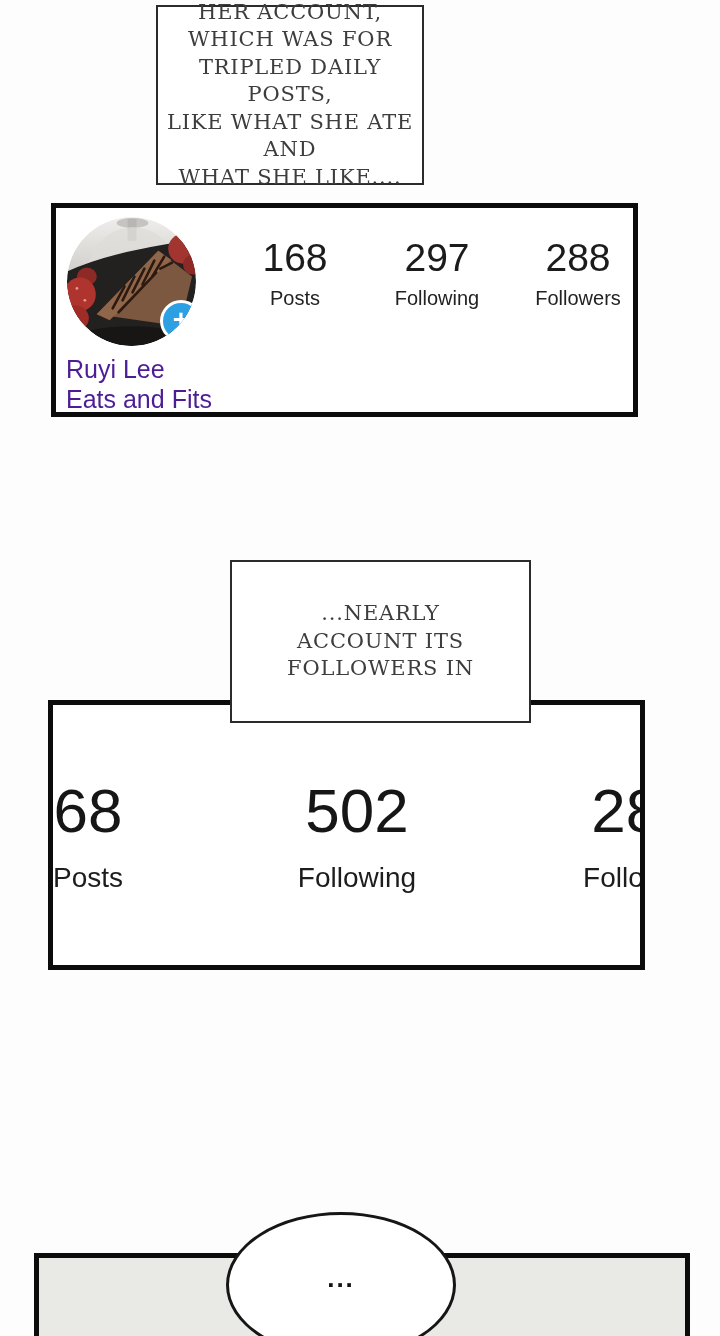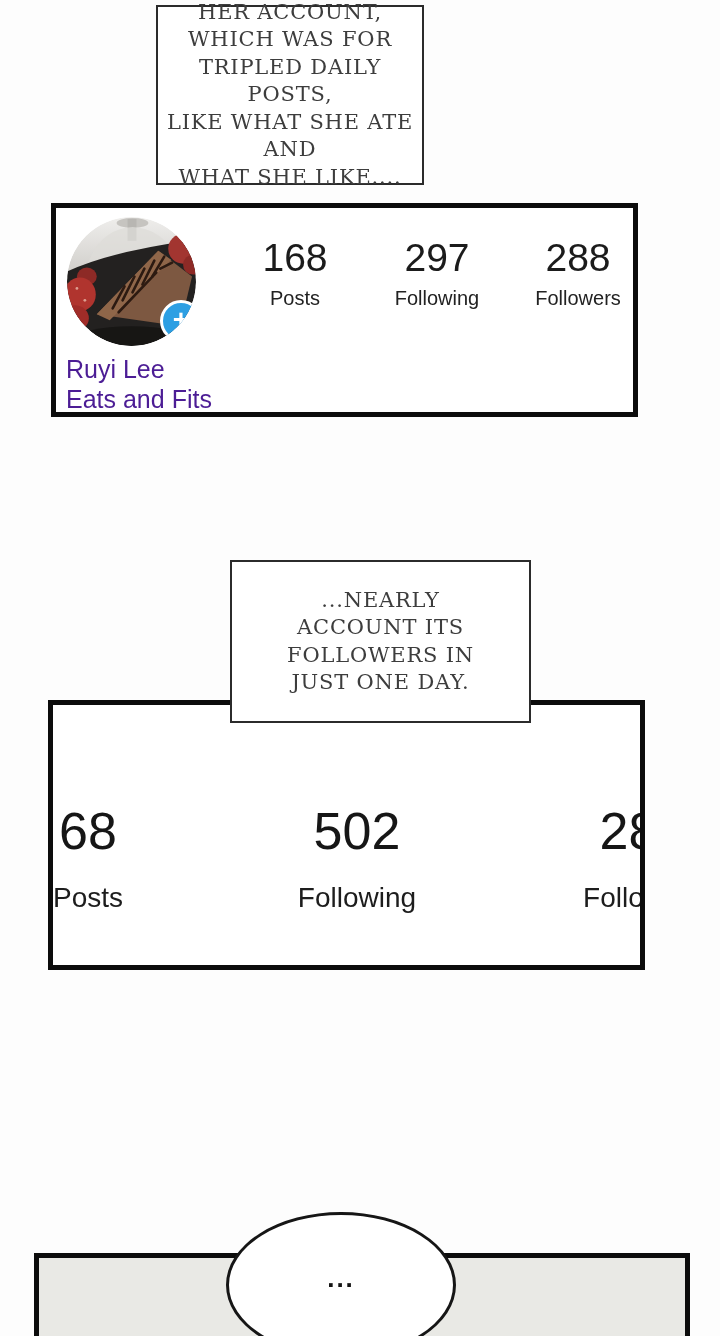--- a/index.html
+++ b/index.html
@@ -91,21 +91,21 @@
     z-index: 1;
   }
   .zoom-col {
     position: absolute;
     top: 66px;
     transform: translateX(-50%);
     text-align: center;
     color: #161616;
     white-space: nowrap;
   }
-  .zoom-col .stat-value { font-size: 52px; line-height: 80px; font-weight: 400; margin-top: 20px; }
+  .zoom-col .stat-value { font-size: 62px; line-height: 80px; font-weight: 400; }
   .zoom-col .stat-label { font-size: 28px; line-height: 34px; margin-top: 10px; color: #1d1d1d; }
   .zcol-1 { left: 35px; }
   .zcol-2 { left: 304px; }
   .zcol-3 { left: 590px; }
 
   
   .bottom-panel {
     position: absolute;
     left: 34px; top: 1253px;
     width: 656px; height: 100px;
@@ -213,21 +213,20 @@
     <div class="stat-col col-3">
       <div class="stat-value">288</div>
       <div class="stat-label">Followers</div>
     </div>
   </div>
 
   <div class="caption-box caption-mid">
     <div>...NEARLY</div>
     <div>ACCOUNT ITS</div>
     <div>FOLLOWERS IN</div>
-    <div>JUST ONE DAY.</div>
   </div>
 
   <div class="zoom-panel">
     <div class="zoom-col zcol-1">
       <div class="stat-value">68</div>
       <div class="stat-label">Posts</div>
     </div>
     <div class="zoom-col zcol-2">
       <div class="stat-value">502</div>
       <div class="stat-label">Following</div>

